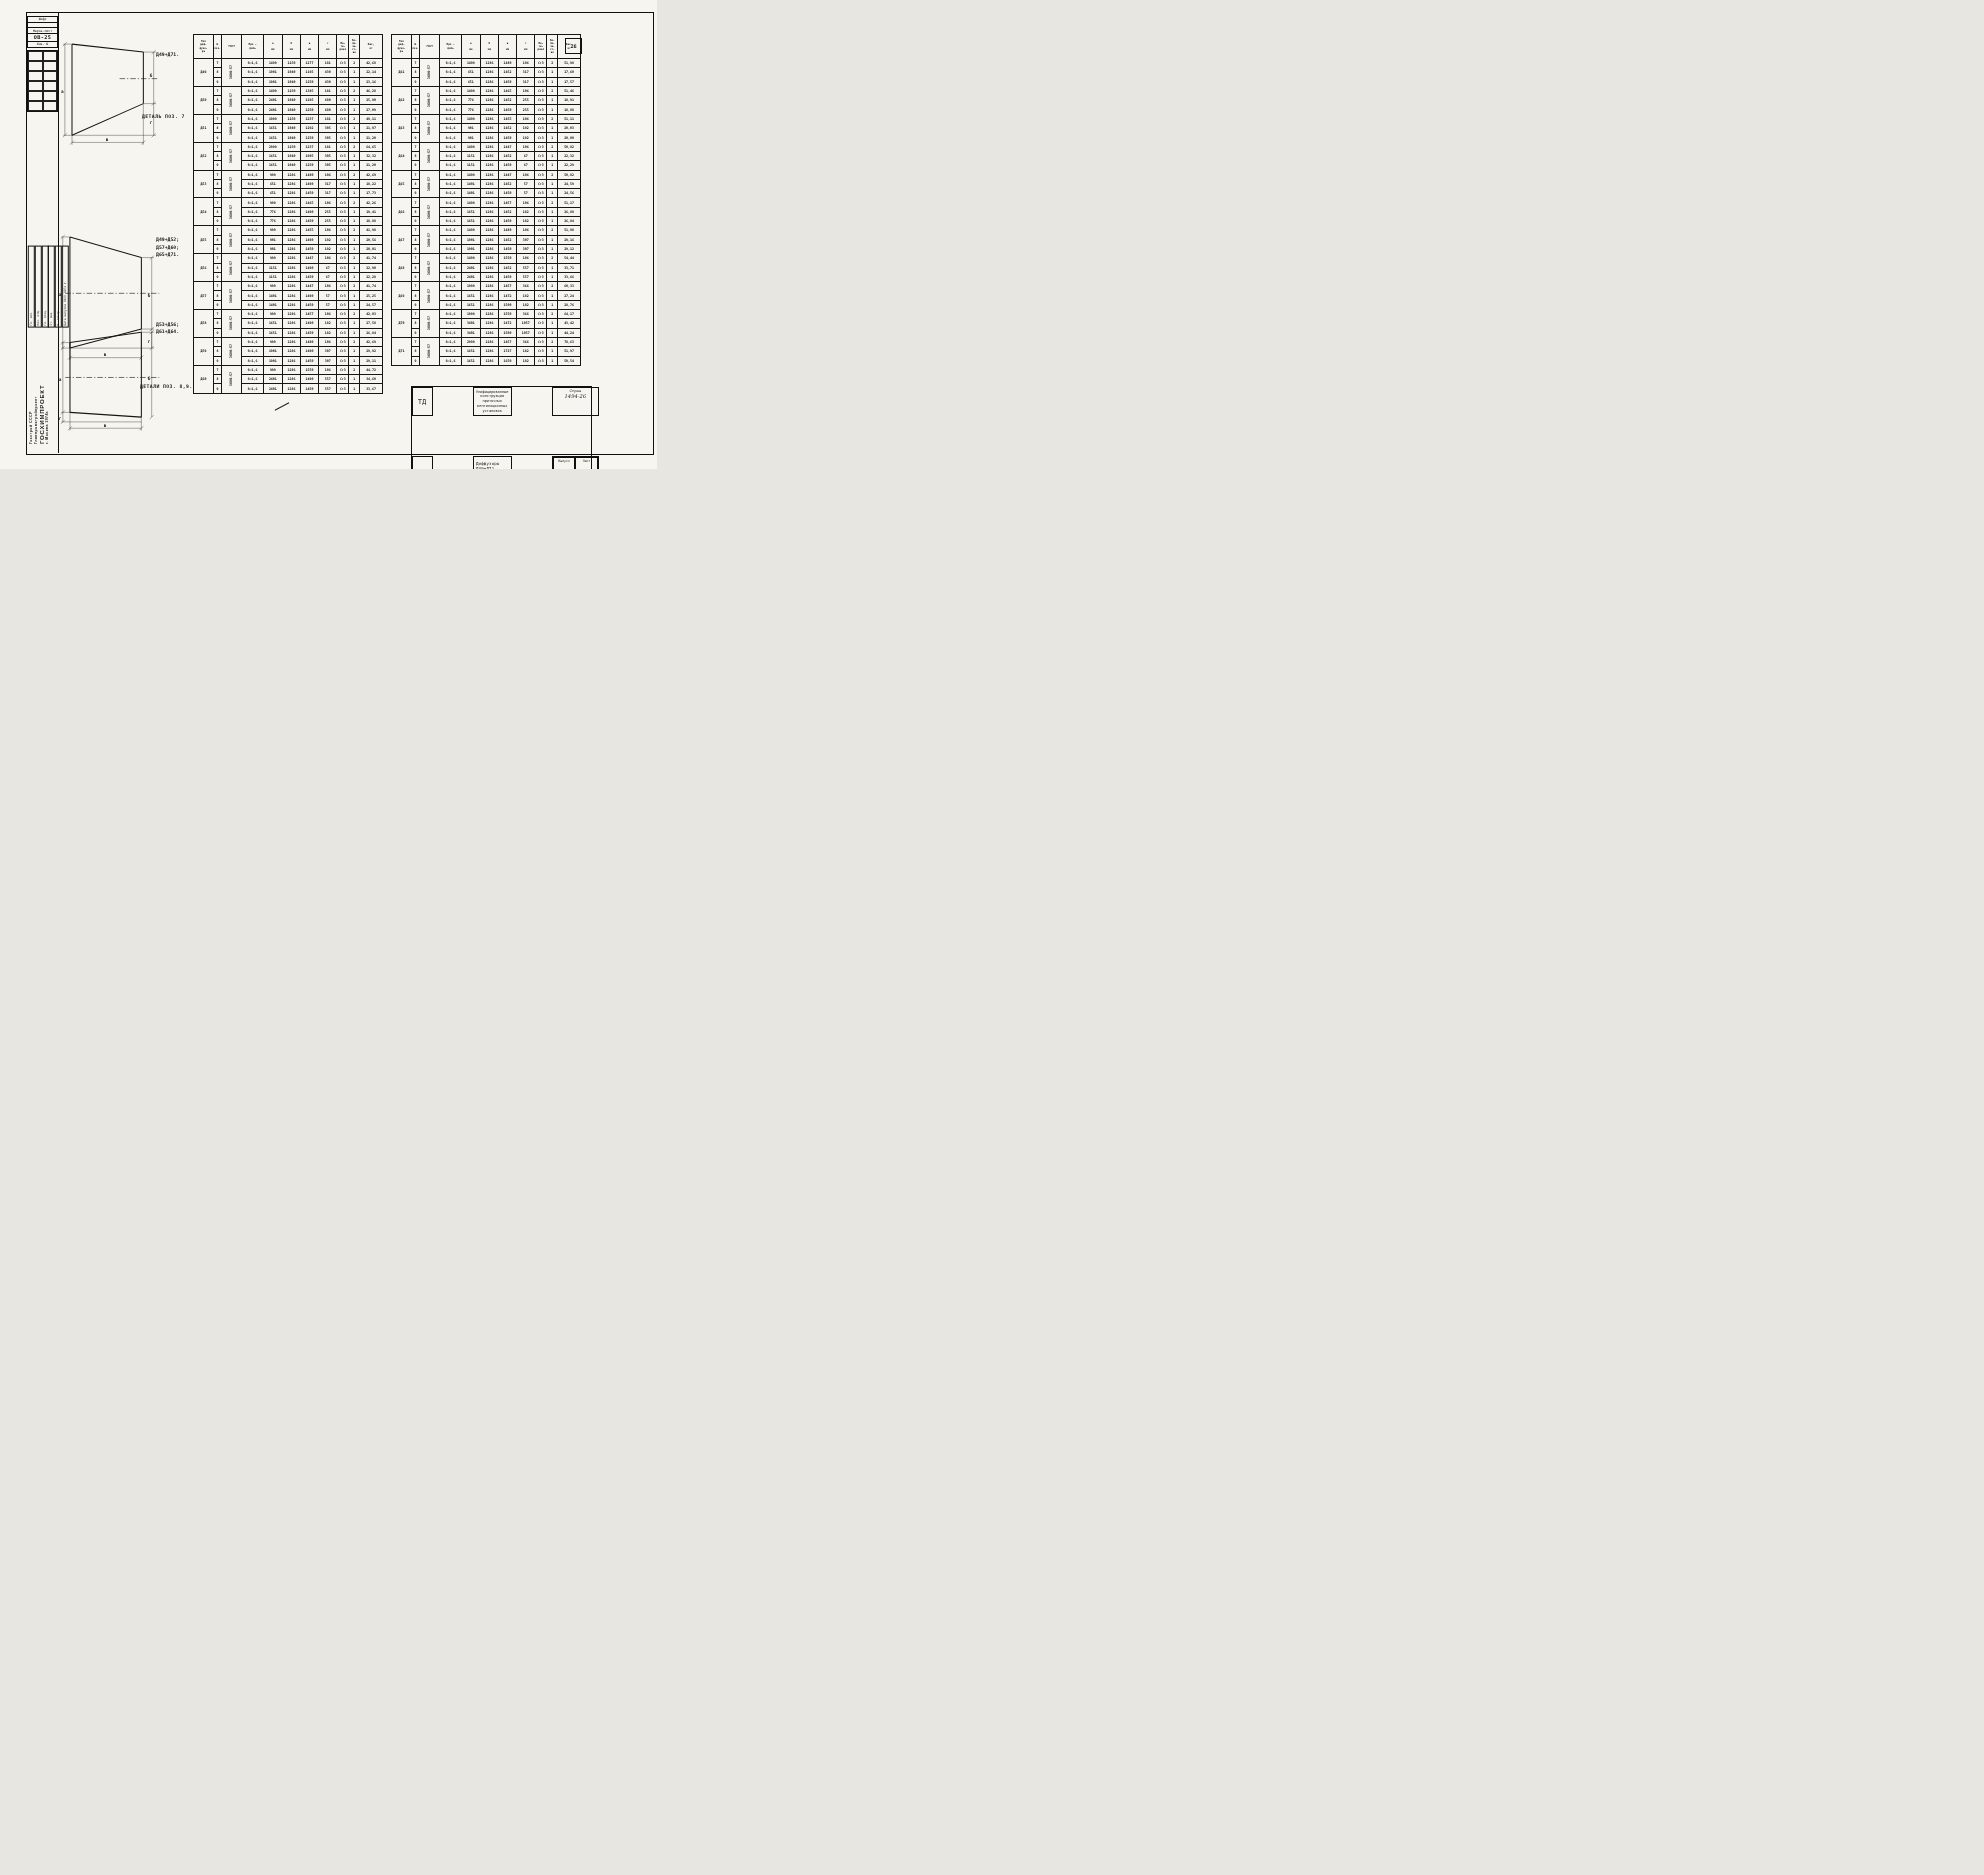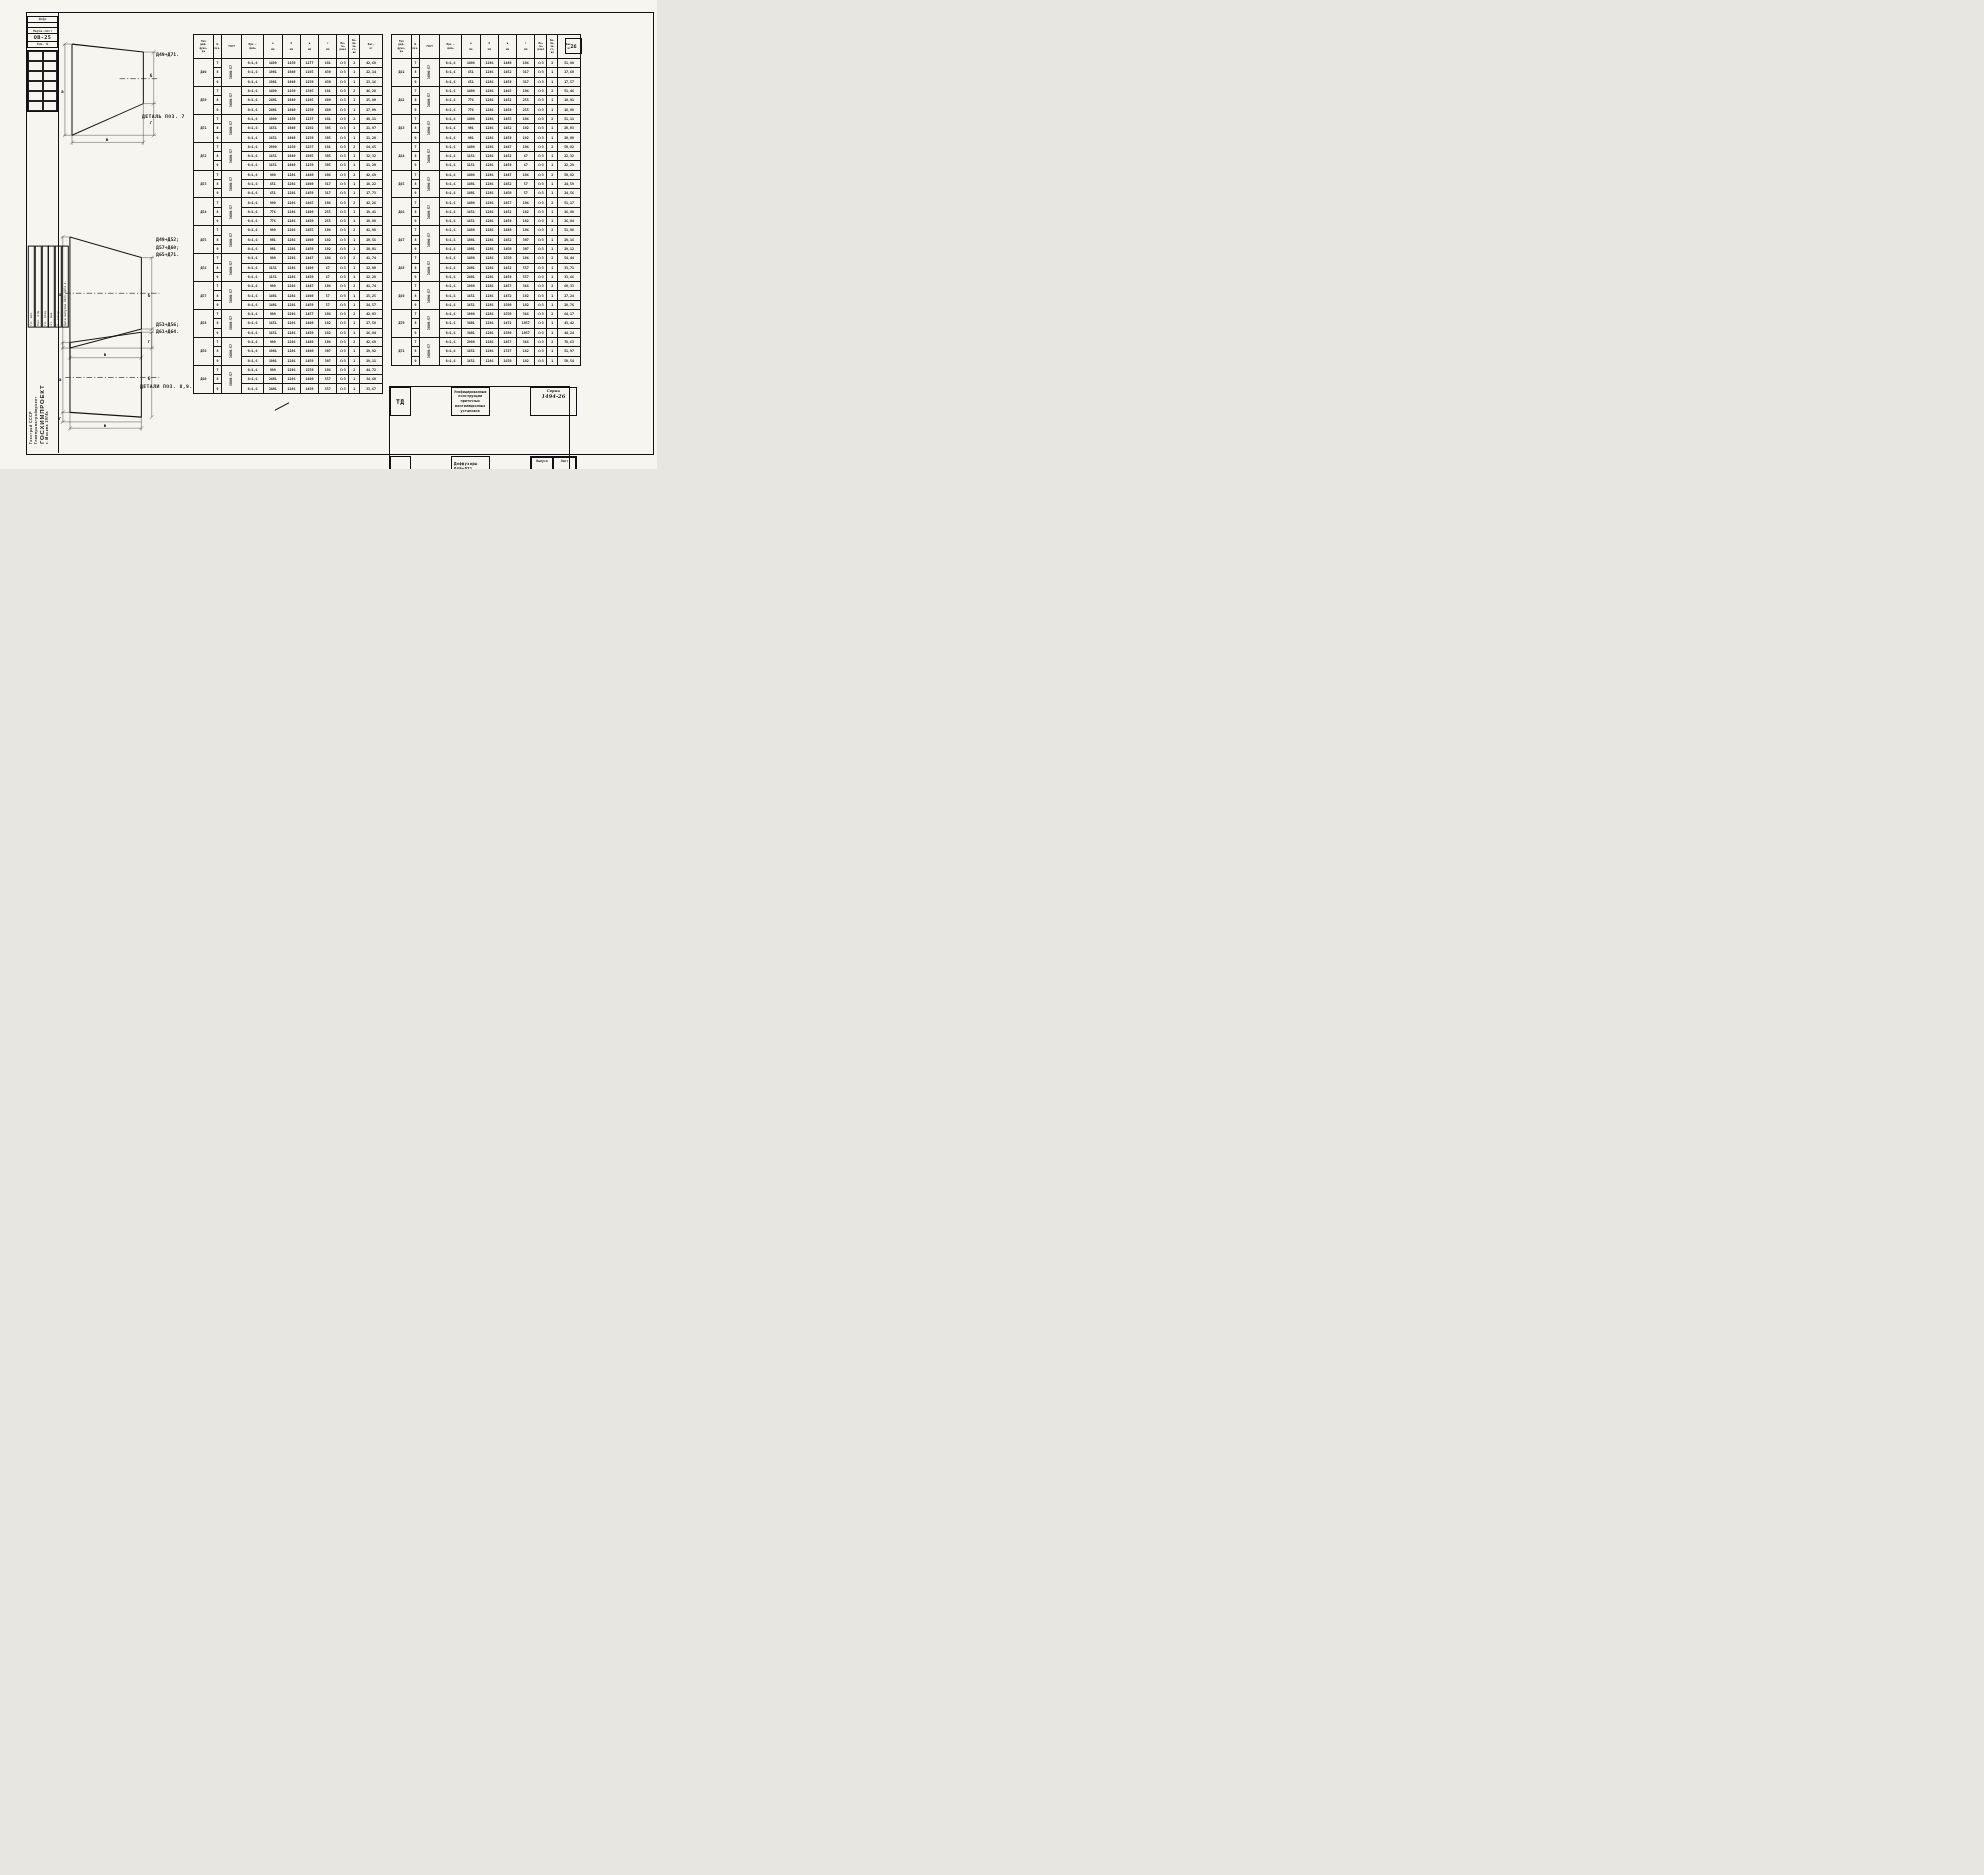--- a/index.html
+++ b/index.html
@@ -35,22 +35,22 @@
       text-align:center;vertical-align:middle;overflow:hidden;}
   table.spec th{font-size:2.7px;line-height:1.15;height:23px;font-weight:bold;}
   table.spec th .sub{margin-top:3.2px;}
   table.spec td{font-size:3.3px;height:8.3px;}
   tr.gstart td{border-top:1px solid #111;}
   td.gost span{display:inline-block;transform:rotate(-90deg);white-space:nowrap;font-size:3.4px;}
   
   .pagenum{position:absolute;left:565px;top:38px;width:15px;height:14.3px;border:0.8px solid #111;
            display:flex;align-items:center;justify-content:center;font-size:5.2px;font-weight:bold;}
   
-  .tblock{position:absolute;left:389px;top:386px;width:179px;border:1px solid #111;
-          display:grid;grid-template-columns:20.6px 1fr 47px;font-weight:bold;gap:40px;}
+  .tblock{position:absolute;left:411px;top:386px;width:179px;border:1px solid #111;
+          display:grid;grid-template-columns:20.6px 1fr 47px;font-weight:normal;gap:40px;}
   .tblock div{border:0.4px solid #111;}
   .tb-code{grid-row:1;display:flex;align-items:center;justify-content:center;font-size:6.4px;letter-spacing:0.4px;}
   .tb-title{font-size:3.6px;text-align:center;padding:1.6px 2.4px;line-height:1.35;}
   .tb-series{font-size:3.6px;text-align:center;padding:0.8px;font-family:"DejaVu Serif",serif;}
   .tb-series .num{font-size:5.2px;font-style:italic;}
   .tb-year{font-size:3.2px;display:flex;align-items:flex-end;justify-content:center;font-style:italic;}
   .tb-sub{font-size:4px;text-align:left;padding:3.2px 2.4px;letter-spacing:0.2px;}
   .tb-iss{display:grid;grid-template-columns:1fr 1fr;font-size:3.2px;}
   .tb-iss div{border:0.4px solid #111;text-align:center;padding:0.4px;}
   .tb-iss .v{font-size:4.4px;}

